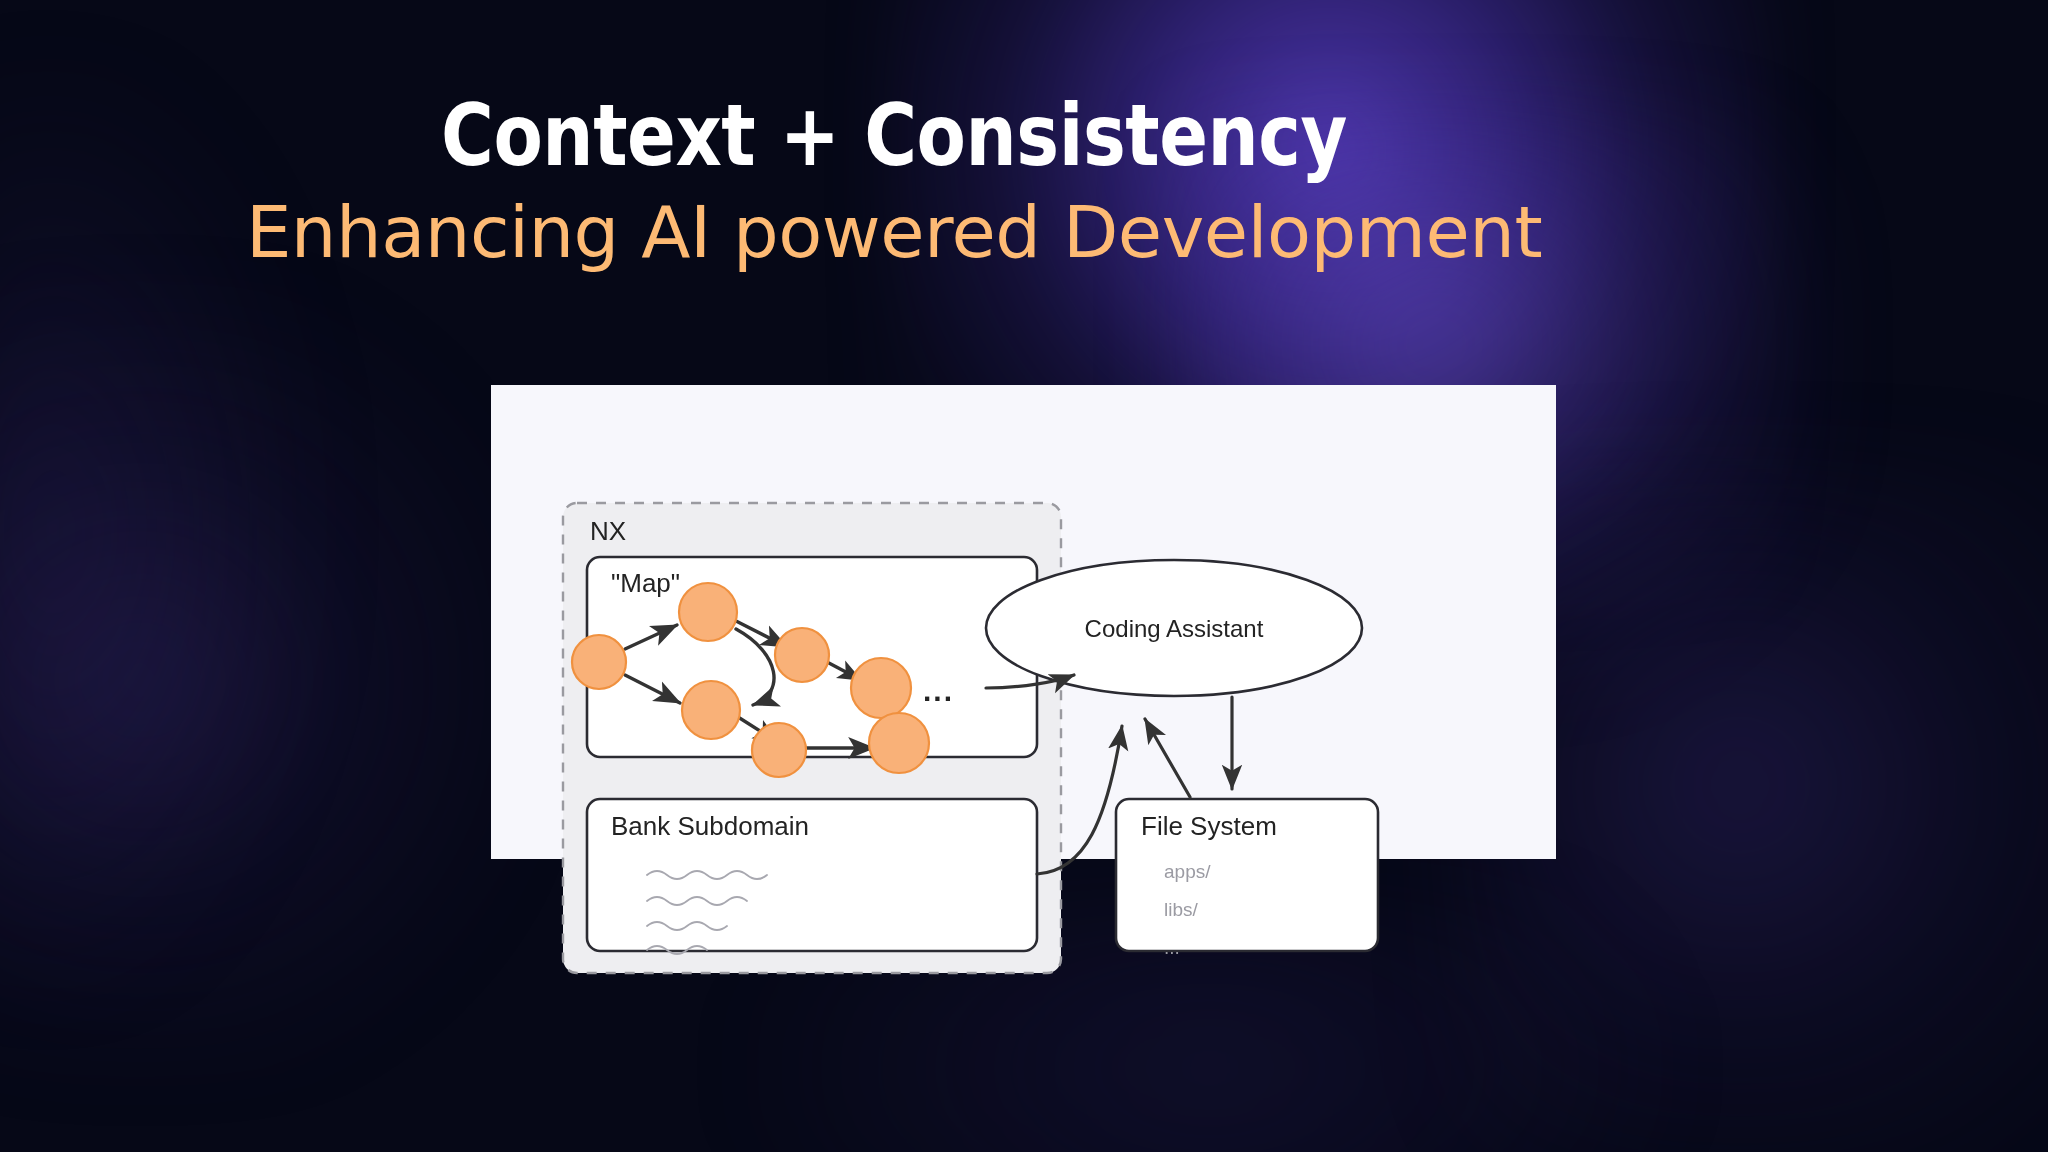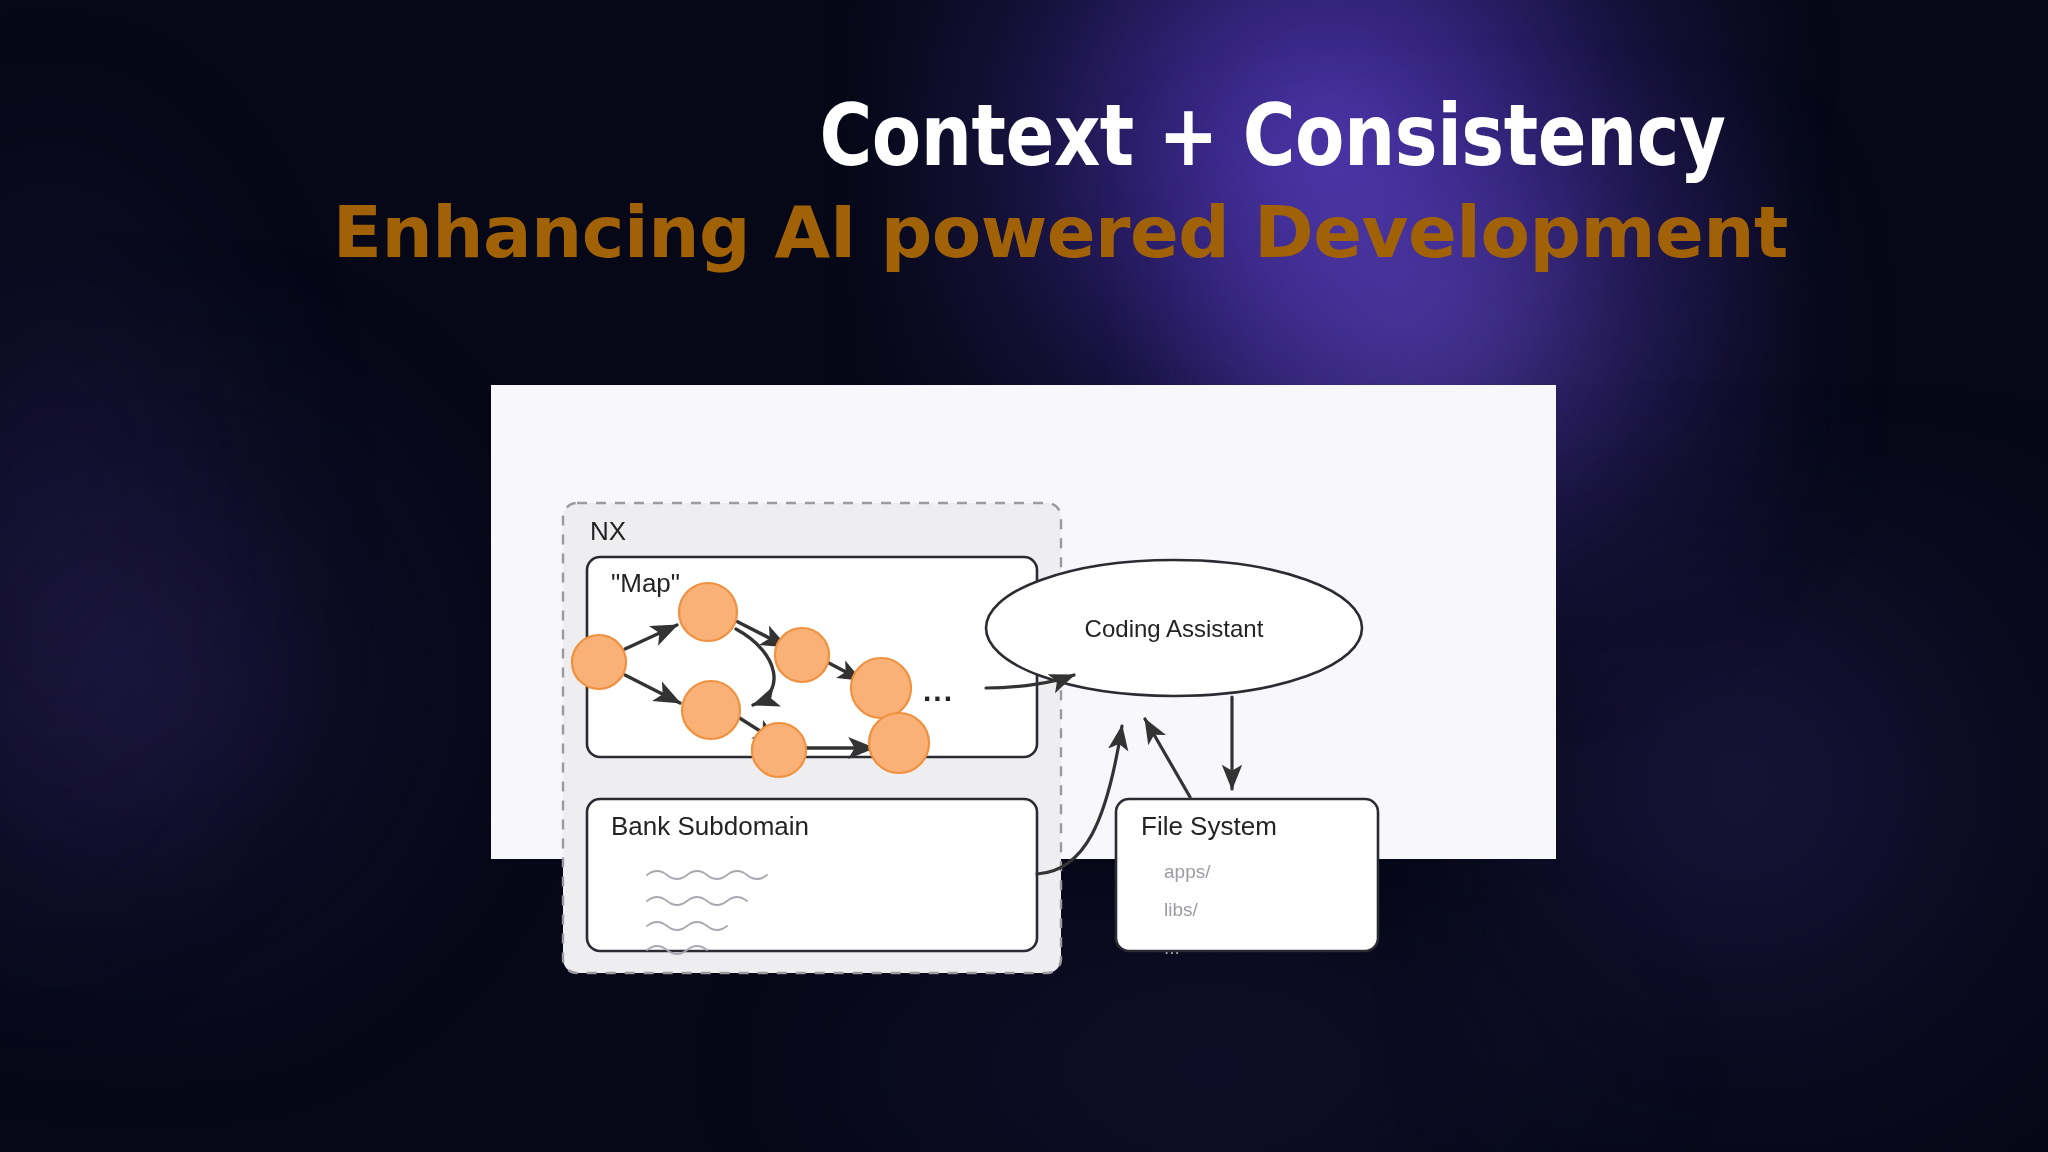--- a/index.html
+++ b/index.html
@@ -86,40 +86,40 @@
         rgba(6, 8, 23, 0) 75%);
     filter: blur(46px);
   }
 
   
   .heading-block {
     position: absolute;
     left: 0;
     top: 92px;
     width: 1788px;
-    text-align: right;
+    text-align: center;
     z-index: 5;
   }
   .title {
     font-family: "Liberation Sans Narrow", "DejaVu Sans Condensed", "Liberation Sans", sans-serif;
     font-weight: 700;
     font-size: 86px;
     line-height: 1.0;
     letter-spacing: -0.5px;
     color: #ffffff;
     margin: 0;
     transform: scaleX(0.93);
   }
   .subtitle {
     font-family: "DejaVu Sans", "Liberation Sans", sans-serif;
-    font-weight: 700;
+    font-weight: 400;
     font-size: 72px;
     line-height: 1.12;
     letter-spacing: -0.5px;
-    color: #a16207;
+    color: #fdba74;
     margin: 14px 0 0 0;
   }
 
   
   .diagram-panel {
     position: absolute;
     left: 491px;
     top: 385px;
     width: 1065px;
     height: 474px;

